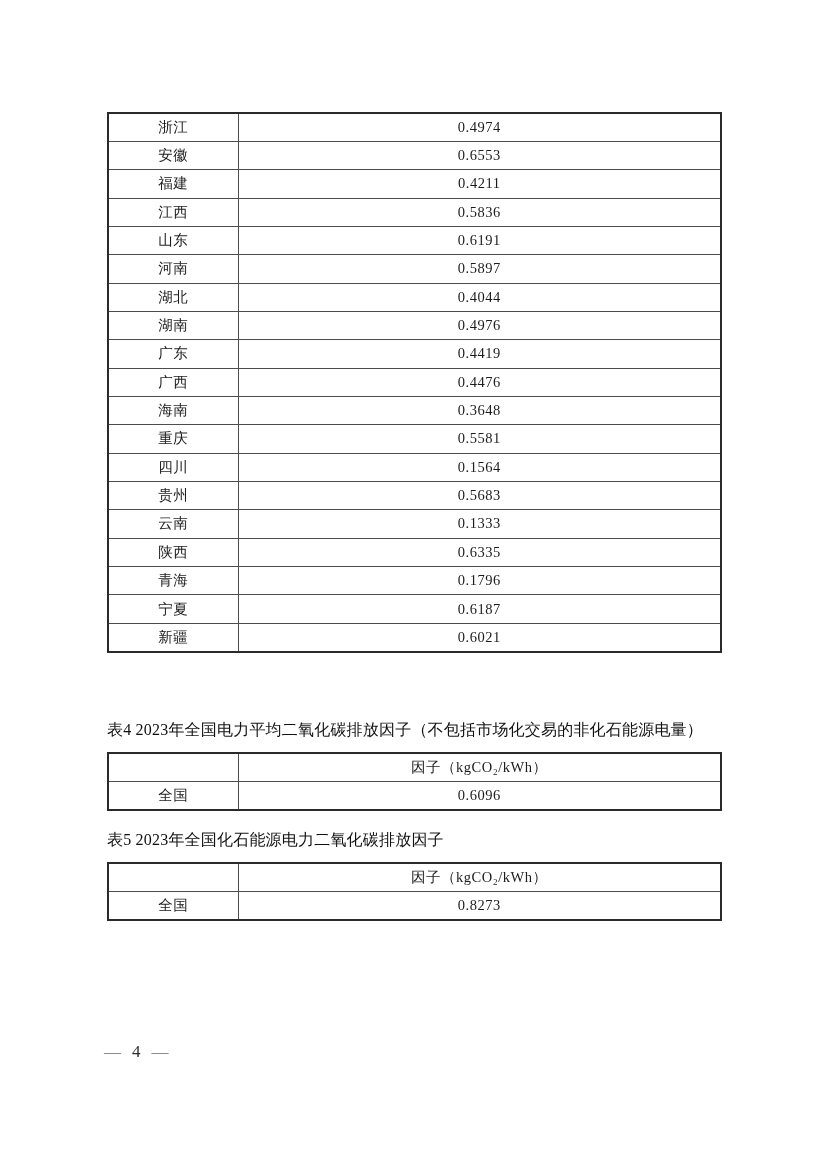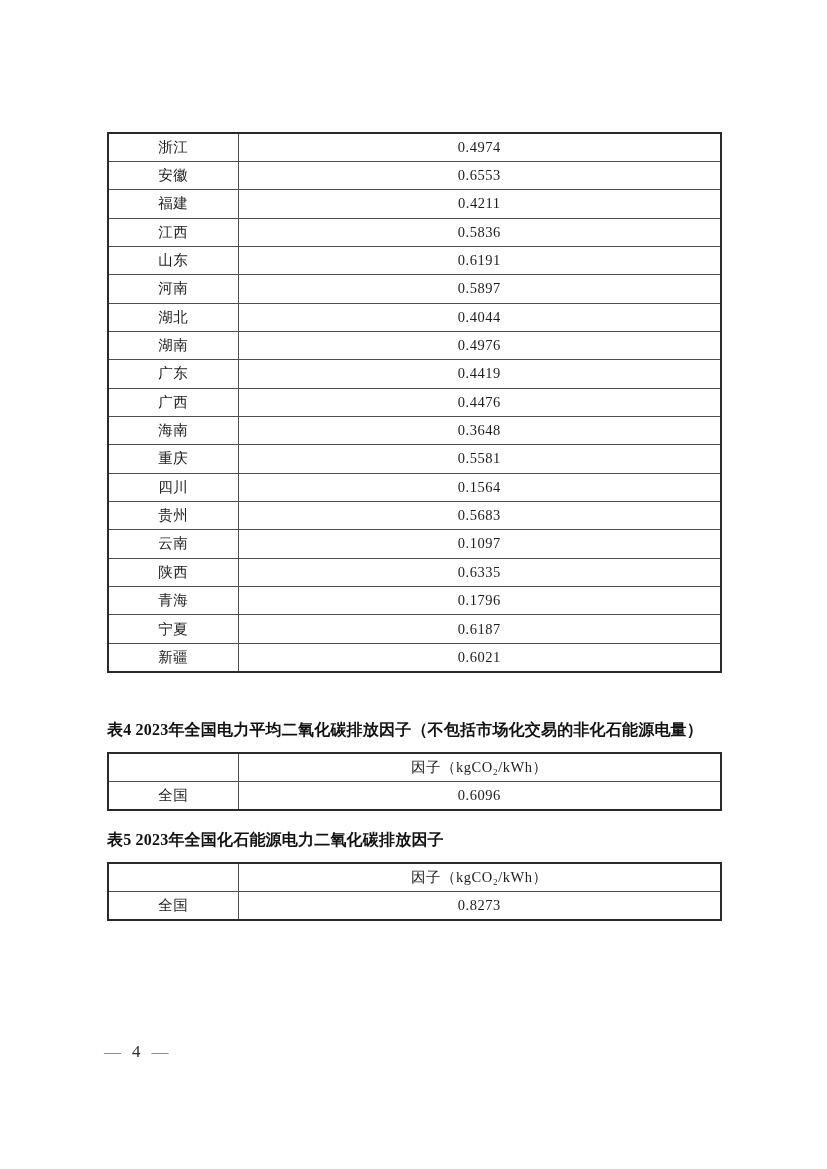--- a/index.html
+++ b/index.html
@@ -31,32 +31,32 @@
   table.tbl td {
     border: 1px solid #4d4d4d;
     padding: 0;
     text-align: center;
     vertical-align: middle;
     font-size: 14.5px;
     letter-spacing: 0.5px;
   }
   col.c1 { width: 130px; }
   col.c2 { width: 483px; }
-  .main-tbl { top: 132px; }
+  .main-tbl { top: 112px; }
   .main-tbl tr { height: 28.35px; }
   .small-tbl tr { height: 28.5px; }
   .t4 { top: 752px; }
   .t5 { top: 862px; }
   td.value { font-family: Liberation Serif, serif; }
   td.hdr { font-size: 14.5px; margin-left: 38px; }
   .caption {
     position: absolute;
     left: 107px;
     width: 613px;
-    font-weight: bold;
+    font-weight: normal;
     font-size: 16px;
     letter-spacing: 0.2px;
     color: #111111;
     white-space: nowrap;
   }
   .caption.left  { top: 720px; text-align: left; }
   .caption.center{ top: 830px; }
   .footer {
     position: absolute;
     left: 104px;
@@ -146,21 +146,21 @@
           <td class="value">0.1564</td>
         </tr>
 
         <tr class="row">
           <td class="region">贵州</td>
           <td class="value">0.5683</td>
         </tr>
 
         <tr class="row">
           <td class="region">云南</td>
-          <td class="value">0.1097</td>
+          <td class="value">0.1333</td>
         </tr>
 
         <tr class="row">
           <td class="region">陕西</td>
           <td class="value">0.6335</td>
         </tr>
 
 
         <tr class="row">
           <td class="region">青海</td>

